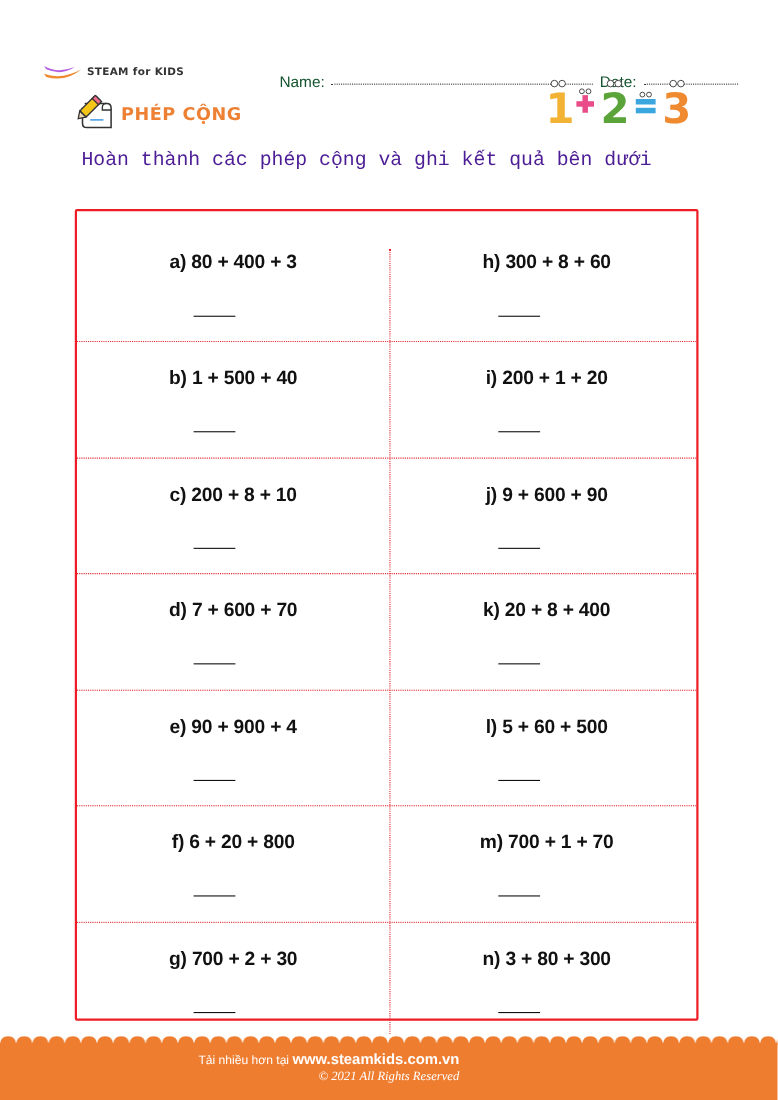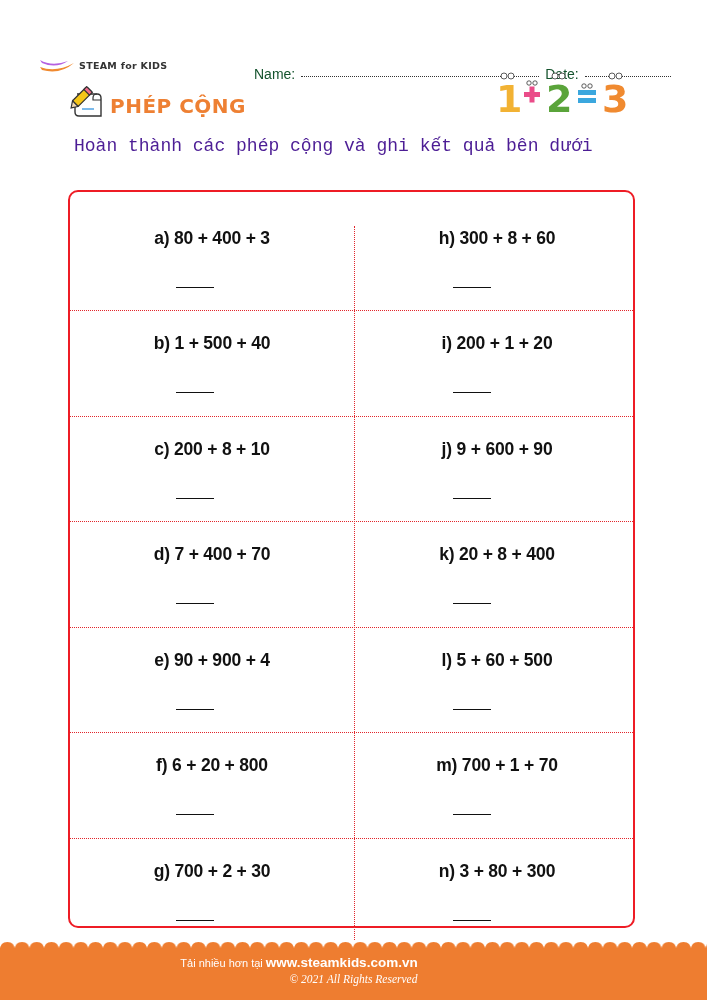--- a/index.html
+++ b/index.html
@@ -14,28 +14,28 @@
     .logo-swoosh { position: absolute; left: 0; top: 27px; width: 40px; height: 16px; }
 
     
     .name-row { position: absolute; left: 254px; top: 40px; font-family: "Liberation Sans", sans-serif; font-size: 14px; color: #14532d; white-space: nowrap; display: flex; align-items: baseline; margin-top: 26px; }
     .dotline { display: inline-block; border-bottom: 1px dotted #333; height: 1px; margin: 0 6px 0 6px; vertical-align: baseline; position: relative; top: -2px; }
     .dl-name { width: 238px; }
     .dl-date { width: 86px; }
 
     
     .title-icon { position: absolute; left: 69px; top: 86px; width: 34px; height: 34px; }
-    .title { position: absolute; left: 110px; top: 94px; font-family: "DejaVu Sans", sans-serif; font-weight: bold; font-size: 20px; color: #ee8033; letter-spacing: 0.5px; text-align: center; }
+    .title { position: absolute; left: 110px; top: 94px; font-family: "DejaVu Sans", sans-serif; font-weight: bold; font-size: 16px; color: #ee8033; letter-spacing: 0.5px; text-align: center; }
 
     .mascot { position: absolute; left: 494px; top: 68px; width: 150px; height: 48px; }
 
     .instruction { position: absolute; left: 74px; top: 136px; font-family: Liberation Mono, monospace; font-size: 18px; color: #4c1d95; }
 
     
-    .sheet { position: absolute; left: 68px; top: 190px; width: 567px; height: 738px; border: 2.5px solid #ee1c25; border-radius: 10px; }
+    .sheet { position: absolute; left: 68px; top: 190px; width: 567px; height: 738px; border: 2.5px solid #ee1c25; border-radius: 2px; }
     .vdiv { position: absolute; left: 284px; top: 34px; bottom: -14px; border-left: 1.5px dotted #e2252b; }
     .hdiv { position: absolute; left: 0; right: 0; border-top: 1.5px dotted #e2252b; }
     .cell { position: absolute; width: 284px; height: 105px; }
     .problem { position: absolute; top: 36px; left: 0; right: 0; text-align: center; font-family: "Liberation Sans", sans-serif; font-weight: bold; font-size: 17.5px; color: #111; letter-spacing: -0.2px; }
     .blank { position: absolute; top: 95px; width: 38px; border-top: 1.5px solid #111; }
     .cell.left .blank { left: 106px; }
     .cell.right .blank { left: 98px; }
 
     
     .footer { position: absolute; left: 0; top: 948px; width: 707px; height: 52px; background: #ee7d30; }
@@ -113,21 +113,21 @@
   </div>
   <div class="cell left" style="left:0; top:105px">
     <div class="problem">b) 1 + 500 + 40</div>
     <div class="blank"></div>
   </div>
   <div class="cell left" style="left:0; top:211px">
     <div class="problem">c) 200 + 8 + 10</div>
     <div class="blank"></div>
   </div>
   <div class="cell left" style="left:0; top:316px">
-    <div class="problem">d) 7 + 400 + 70</div>
+    <div class="problem">d) 7 + 600 + 70</div>
     <div class="blank"></div>
   </div>
   <div class="cell left" style="left:0; top:422px">
     <div class="problem">e) 90 + 900 + 4</div>
     <div class="blank"></div>
   </div>
   <div class="cell left" style="left:0; top:527px">
     <div class="problem">f) 6 + 20 + 800</div>
     <div class="blank"></div>
   </div>

